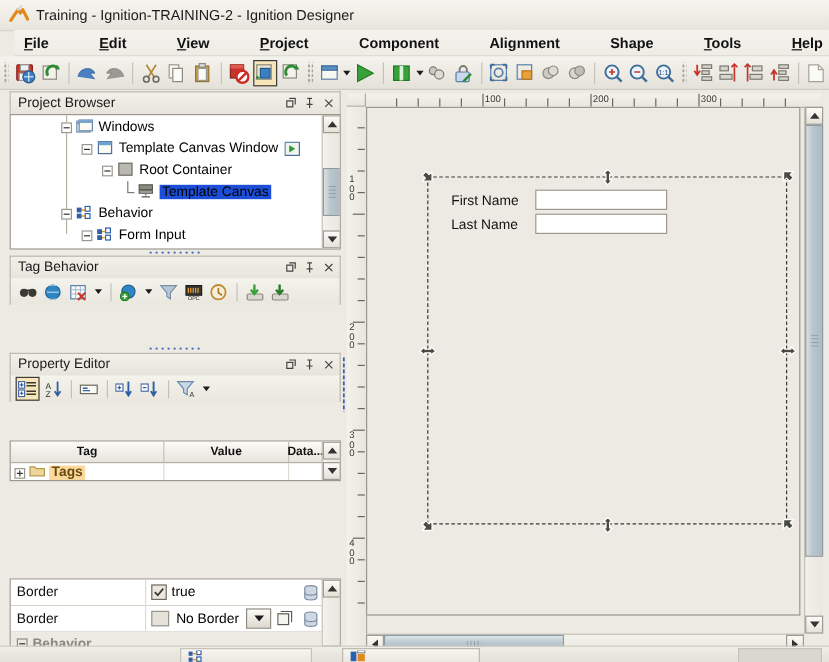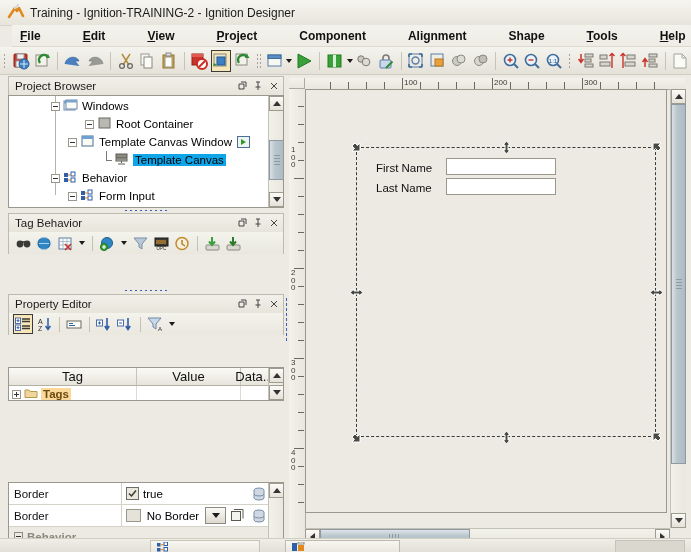--- a/index.html
+++ b/index.html
@@ -126,21 +126,21 @@
     width: 9px; height: 9px; border: 1px solid #9a978d; background: #fff;
     position: relative; margin-right: 3px; flex: 0 0 auto;
     box-sizing: border-box;
   }
   .tnode .expander:before {
     content: ""; position: absolute; left: 1px; top: 3px;
     width: 5px; height: 1px; background: #333;
   }
   .tnode .ticon { width: 16px; height: 14px; margin-right: 3px; flex: 0 0 auto; position: relative; }
   .tnode .tlabel { font-size: 11.5px; color: #000; }
-  .tnode .tlabel.hl { background: #0ea5e9; padding: 0 2px; }
+  .tnode .tlabel.hl { background: #1d4ed8; padding: 0 2px; }
   .guide { position: absolute; width: 1px; background: #b5b2a8; }
 
   
   .vsb {
     position: absolute; right: 0; top: 0; bottom: 0; width: 15px;
     background: linear-gradient(to right,#f2f1ea,#e9e7df);
     border-left: 1px solid #c3c0b6;
     box-sizing: border-box;
   }
   .sb-btn {
@@ -194,21 +194,21 @@
     display: flex; align-items: center; padding-left: 4px; box-sizing: border-box;
   }
   .tg-btn { width: 20px; height: 20px; display:inline-flex; align-items:center; justify-content:center; margin-right:1px;}
   .tg-sep { width:1px; height:15px; background:#c4c1b7; margin:0 4px; }
 
   
   .tbl-head { display: flex; height: 17px;
     background: linear-gradient(to bottom,#fbfaf6,#e6e4db);
     border-bottom: 1px solid #b3b0a6; }
   .tbl-head .th {
-    font-size: 13px; font-weight: normal; color:#111;
+    font-size: 10px; font-weight: bold; color:#111;
     display:flex; align-items:center; justify-content:center;
     border-right: 1px solid #c6c3b9; box-sizing: border-box;
   }
   .tbl-row { display:flex; height: 16px; border-bottom: 1px solid #dedbd2; }
   .tbl-row .td { display:flex; align-items:center; border-right:1px solid #dedbd2; box-sizing:border-box; padding-left:3px; font-size:11.5px;}
 
   
   .pe-toolbar {
     height: 22px; background: linear-gradient(to bottom,#f4f3ec,#e9e7de);
     border: 1px solid #bdbab0; border-top:none; border-bottom:none;
@@ -629,45 +629,45 @@
           <svg width="15" height="13" viewBox="0 0 15 13">
             <rect x="1" y="2" width="11" height="9" fill="#f4f4ee" stroke="#6a89ad"></rect>
             <rect x="1" y="2" width="11" height="2.5" fill="#7ba3cc"></rect>
             <rect x="3" y="1" width="11" height="9" fill="#fbfbf6" stroke="#6a89ad"></rect>
             <rect x="3" y="1" width="11" height="2.5" fill="#7ba3cc"></rect>
           </svg>
         </span>
         <span class="tlabel">Windows</span>
       </div>
 
-      <div class="tnode" style="padding-left:74px;">
-        <span class="expander"></span>
-        <span class="ticon">
-          <svg width="15" height="13" viewBox="0 0 15 13">
-            <rect x="2" y="1" width="11" height="10" fill="#b9b9b2" stroke="#6a6a62"></rect>
-          </svg>
-        </span>
-        <span class="tlabel">Root Container</span>
-      </div>
-
       <div class="tnode" style="padding-left:57px;">
         <span class="expander"></span>
         <span class="ticon">
           <svg width="15" height="13" viewBox="0 0 15 13">
             <rect x="2" y="1" width="11" height="10" fill="#fbfbf6" stroke="#4a7099"></rect>
             <rect x="2" y="1" width="11" height="3" fill="#6fa0cf"></rect>
           </svg>
         </span>
         <span class="tlabel">Template Canvas Window</span>
         <span style="display:inline-flex;margin-left:5px;">
           <svg width="13" height="12" viewBox="0 0 13 12">
             <rect x="0.5" y="0.5" width="12" height="11" fill="#eef5ee" stroke="#4a7099"></rect>
             <path d="M4 3 L9 6 L4 9 Z" fill="#2f9b2f"></path>
           </svg>
         </span>
+      </div>
+
+      <div class="tnode" style="padding-left:74px;">
+        <span class="expander"></span>
+        <span class="ticon">
+          <svg width="15" height="13" viewBox="0 0 15 13">
+            <rect x="2" y="1" width="11" height="10" fill="#b9b9b2" stroke="#6a6a62"></rect>
+          </svg>
+        </span>
+        <span class="tlabel">Root Container</span>
       </div>
 
       <div class="tnode" style="padding-left:91px;">
         <span style="width:9px;height:18px;margin-right:3px;flex:0 0 auto;position:relative;">
           <span style="position:absolute;left:4px;top:0;width:1px;height:9px;background:#7a7a72;"></span>
           <span style="position:absolute;left:4px;top:9px;width:6px;height:1px;background:#7a7a72;"></span>
         </span>
         <span class="ticon">
           <svg width="15" height="13" viewBox="0 0 15 13">
             <rect x="2" y="1" width="11" height="4" fill="#8a8a82" stroke="#5a5a52"></rect>

